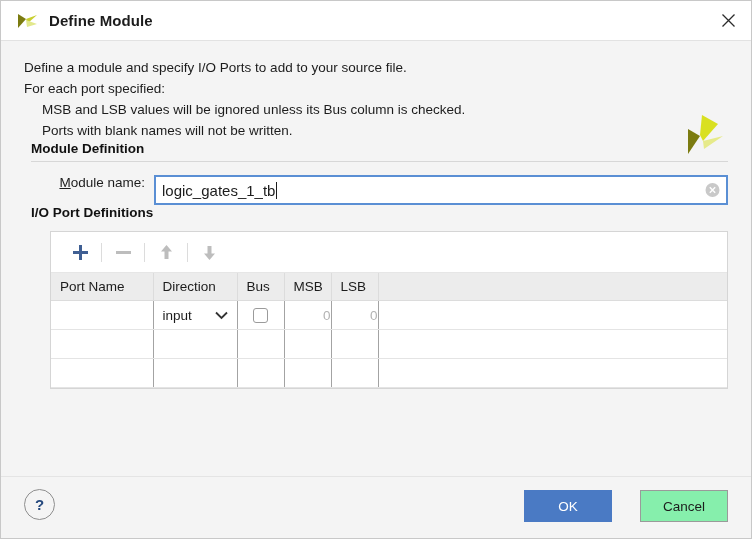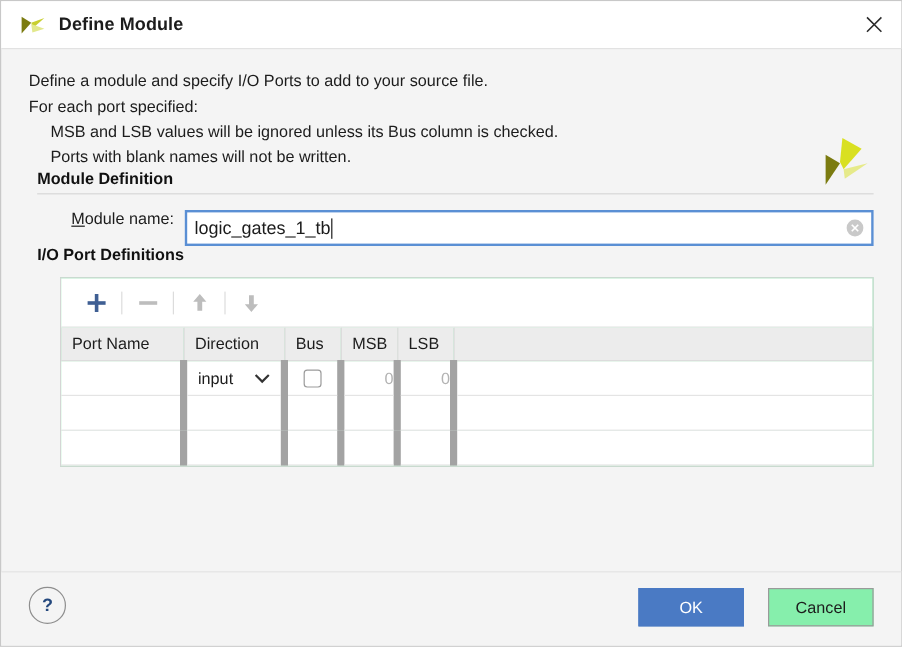--- a/index.html
+++ b/index.html
@@ -148,21 +148,21 @@
     transform: translateY(-50%);
     width: 15px;
     height: 15px;
   }
 
   
   .io-panel {
     margin-top: 11px;
     margin-left: 26px;
     margin-right: 0px;
-    background: #86efac;
+    background: #701a75;
     border: 1px solid #d5d5d5;
     box-sizing: border-box;
   }
 
   .io-toolbar {
     height: 40px;
     display: flex;
     align-items: center;
     padding-left: 13px;
     border-bottom: 1px solid #e6e6e6;
@@ -197,21 +197,21 @@
     padding: 0 0 0 9px;
     color: #1c1c1c;
     border-right: 1px solid #dcdcdc;
     border-bottom: 1px solid #dcdcdc;
     font-size: 13.5px;
   }
   table.io-table th.last { border-right: none; }
   table.io-table td {
     height: 28px;
     padding: 0;
-    border-right: 6px solid #a3a3a3;
+    border-right: 1px solid #a3a3a3;
     border-bottom: 1px solid #e4e4e4;
     background: #ffffff;
     vertical-align: middle;
   }
   table.io-table td.last { border-right: none; }
   td.pad { padding-left: 9px; }
 
   .dir-cell {
     display: flex;
     align-items: center;
@@ -266,21 +266,21 @@
     color: #24487d;
     font-size: 15px;
     font-weight: bold;
     box-sizing: border-box;
   }
   .btn-row {
     position: absolute;
     right: 23px;
     top: 13px;
     display: flex;
-    gap: 20px;
+    gap: 28px;
   }
   .btn {
     width: 88px;
     height: 32px;
     display: flex;
     align-items: center;
     justify-content: center;
     font-size: 13.5px;
     box-sizing: border-box;
   }

